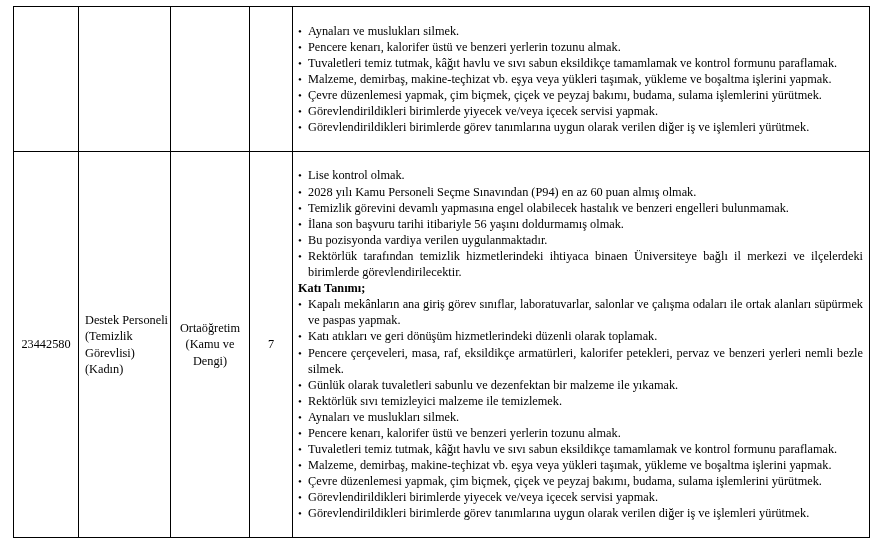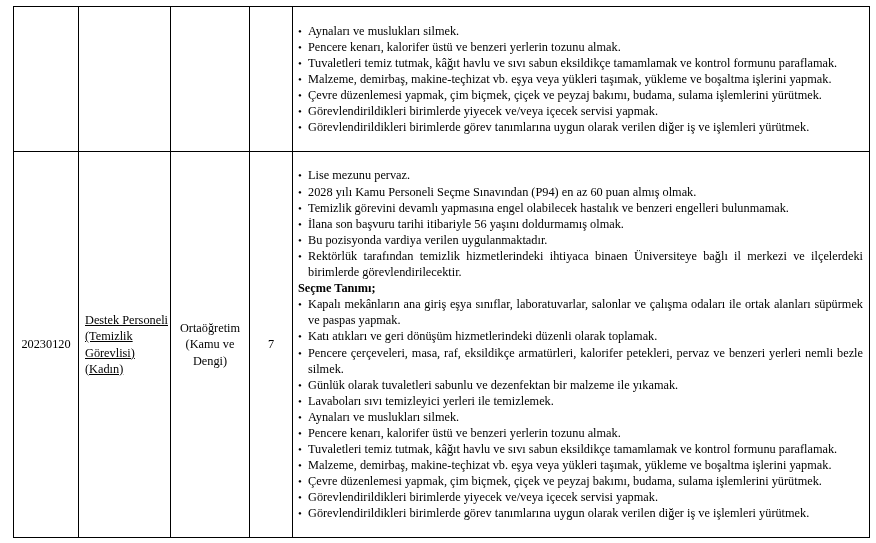--- a/index.html
+++ b/index.html
@@ -4,21 +4,21 @@
 <style>
   html, body { margin: 0; padding: 0; background: #ffffff; }
   body { width: 876px; height: 543px; overflow: hidden; position: relative;
          font-family: "Liberation Serif", serif; color: #000; }
   table.doc { position: absolute; left: 13px; top: 6px; border-collapse: collapse;
               table-layout: fixed; width: 856px; font-size: 12.3px; line-height: 16.1px; }
   table.doc td { border: 1px solid #000; vertical-align: middle; padding: 0; }
   col.c1 { width: 65px; } col.c2 { width: 92px; } col.c3 { width: 79px; }
   col.c4 { width: 43px; } col.c5 { width: 577px; }
   td.center { text-align: center; }
-  td.left { text-align: left; padding-left: 6px !important; text-decoration: underline; }
+  td.left { text-align: left; padding-left: 6px !important; }
   td.desc { padding: 0 6px 0 5px !important; vertical-align: top; margin-left: 20px; }
   ul.bl { list-style: none; margin: 0; padding: 0; }
   ul.bl li { position: relative; padding-left: 10px; text-align: justify; text-align-last: left; }
   ul.bl li::before { content: "\2022"; position: absolute; left: 0; top: 0; font-size: 11px; }
   .heading { font-weight: bold; }
 </style>
 </head>
 <body>
 
 <table class="doc">
@@ -43,40 +43,40 @@
           <li>Tuvaletleri temiz tutmak, kâğıt havlu ve sıvı sabun eksildikçe tamamlamak ve kontrol formunu paraflamak.</li>
           <li>Malzeme, demirbaş, makine-teçhizat vb. eşya veya yükleri taşımak, yükleme ve boşaltma işlerini yapmak.</li>
           <li>Çevre düzenlemesi yapmak, çim biçmek, çiçek ve peyzaj bakımı, budama, sulama işlemlerini yürütmek.</li>
           <li>Görevlendirildikleri birimlerde yiyecek ve/veya içecek servisi yapmak.</li>
           <li>Görevlendirildikleri birimlerde görev tanımlarına uygun olarak verilen diğer iş ve işlemleri yürütmek.</li>
         </ul>
       </td>
     </tr>
 
     <tr style="height:386px;">
-      <td class="center">20230120</td>
+      <td class="center">23442580</td>
       <td class="left">Destek Personeli (Temizlik Görevlisi) (Kadın)</td>
       <td class="center">Ortaöğretim (Kamu ve Dengi)</td>
       <td class="center">7</td>
       <td class="desc">
         <ul class="bl">
-          <li>Lise mezunu pervaz.</li>
+          <li>Lise kontrol olmak.</li>
           <li>2028 yılı Kamu Personeli Seçme Sınavından (P94) en az 60 puan almış olmak.</li>
           <li>Temizlik görevini devamlı yapmasına engel olabilecek hastalık ve benzeri engelleri bulunmamak.</li>
           <li>İlana son başvuru tarihi itibariyle 56 yaşını doldurmamış olmak.</li>
           <li>Bu pozisyonda vardiya verilen uygulanmaktadır.</li>
           <li>Rektörlük tarafından temizlik hizmetlerindeki ihtiyaca binaen Üniversiteye bağlı il merkezi ve ilçelerdeki birimlerde görevlendirilecektir.</li>
         </ul>
-        <div class="heading">Seçme Tanımı;</div>
+        <div class="heading">Katı Tanımı;</div>
         <ul class="bl">
-          <li>Kapalı mekânların ana giriş eşya sınıflar, laboratuvarlar, salonlar ve çalışma odaları ile ortak alanları süpürmek ve paspas yapmak.</li>
+          <li>Kapalı mekânların ana giriş görev sınıflar, laboratuvarlar, salonlar ve çalışma odaları ile ortak alanları süpürmek ve paspas yapmak.</li>
           <li>Katı atıkları ve geri dönüşüm hizmetlerindeki düzenli olarak toplamak.</li>
           <li>Pencere çerçeveleri, masa, raf, eksildikçe armatürleri, kalorifer petekleri, pervaz ve benzeri yerleri nemli bezle silmek.</li>
           <li>Günlük olarak tuvaletleri sabunlu ve dezenfektan bir malzeme ile yıkamak.</li>
-          <li>Lavaboları sıvı temizleyici yerleri ile temizlemek.</li>
+          <li>Rektörlük sıvı temizleyici malzeme ile temizlemek.</li>
           <li>Aynaları ve muslukları silmek.</li>
           <li>Pencere kenarı, kalorifer üstü ve benzeri yerlerin tozunu almak.</li>
           <li>Tuvaletleri temiz tutmak, kâğıt havlu ve sıvı sabun eksildikçe tamamlamak ve kontrol formunu paraflamak.</li>
           <li>Malzeme, demirbaş, makine-teçhizat vb. eşya veya yükleri taşımak, yükleme ve boşaltma işlerini yapmak.</li>
           <li>Çevre düzenlemesi yapmak, çim biçmek, çiçek ve peyzaj bakımı, budama, sulama işlemlerini yürütmek.</li>
           <li>Görevlendirildikleri birimlerde yiyecek ve/veya içecek servisi yapmak.</li>
           <li>Görevlendirildikleri birimlerde görev tanımlarına uygun olarak verilen diğer iş ve işlemleri yürütmek.</li>
         </ul>
       </td>
     </tr>

